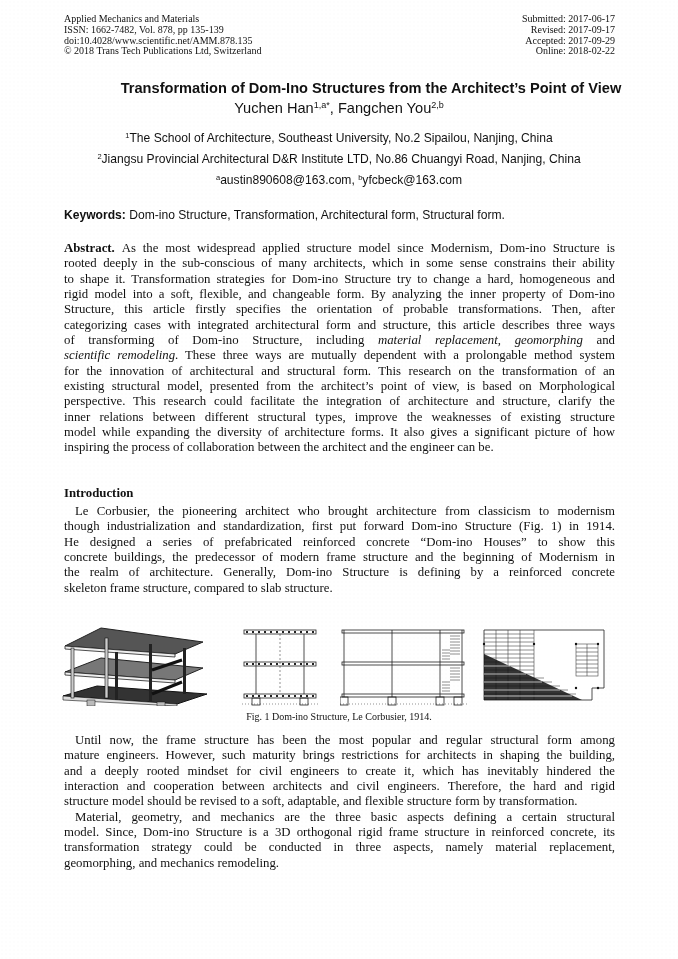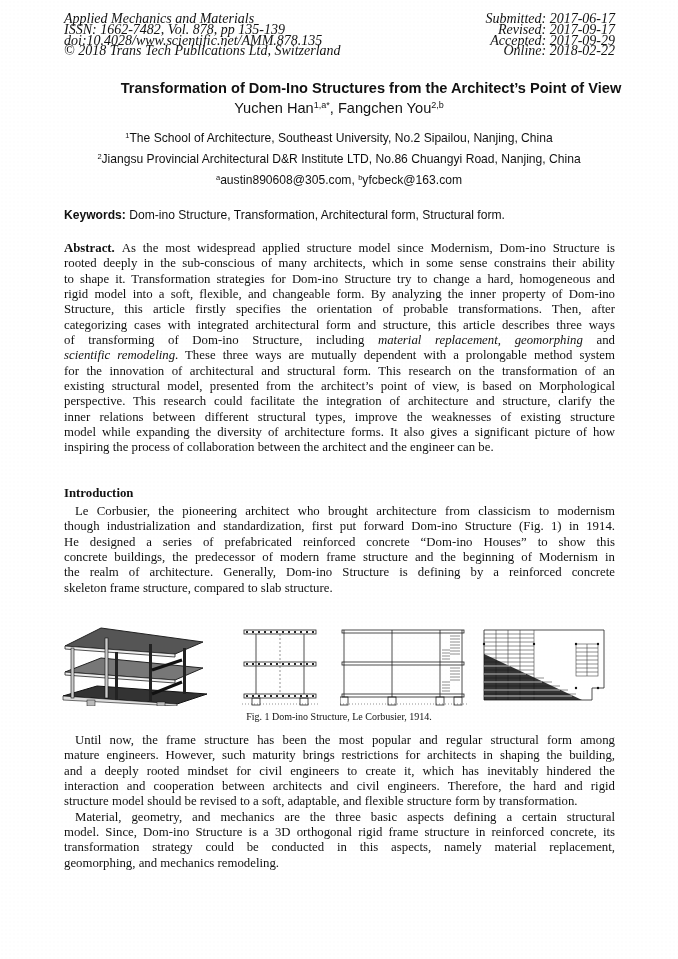--- a/index.html
+++ b/index.html
@@ -1,21 +1,21 @@
 <!DOCTYPE html>
 <html><head>
   <meta charset="utf-8">
   <style>
     html, body { margin: 0; padding: 0; background: #ffffff; }
     body {
       width: 678px; height: 959px; position: relative; overflow: hidden;
       font-family: "Liberation Serif", "DejaVu Serif", serif;
       color: #111;
     }
-    .hdr { position: absolute; top: 14px; font-style: italic; font-size: 14px; line-height: 10.8px; }
+    .hdr { position: absolute; top: 14px; font-size: 10px; line-height: 10.8px; }
     .hdr-left { left: 64px; text-align: left; }
     .hdr-right { right: 63px; text-align: right; }
     .hdr div { white-space: nowrap; }
 
     .title {
       position: absolute; left: 0; width: 678px; top: 80px; text-align: center;
       font-family: "Liberation Sans", sans-serif; font-weight: bold; font-size: 14.6px; padding-left: 32px;
     }
     .authors {
       position: absolute; left: 0; width: 678px; top: 100px; text-align: center;
@@ -78,21 +78,21 @@
 <div class="authors">
   <span>Yuchen Han</span><sup>1,a*</sup><span>, </span><span>Fangchen You</span><sup>2,b</sup>
 </div>
 <div class="affil" style="top:131px;">
   <sup>1</sup><span>The School of Architecture, Southeast University, No.2 Sipailou, Nanjing, China</span>
 </div>
 <div class="affil" style="top:152px;">
   <sup>2</sup><span>Jiangsu Provincial Architectural D&amp;R Institute LTD, No.86 Chuangyi Road, Nanjing, China</span>
 </div>
 <div class="affil" style="top:173px;">
-  <sup>a</sup><span>austin890608@305.com</span><span>, </span><sup>b</sup><span>yfcbeck@163.com</span>
+  <sup>a</sup><span>austin890608@163.com</span><span>, </span><sup>b</sup><span>yfcbeck@163.com</span>
 </div>
 
 <div class="keywords">
   <b>Keywords:</b> <span>Dom-ino Structure, Transformation, Architectural form, Structural form.</span>
 </div>
 
 <div class="para" id="abstract" style="top:241px;">
     <span class="ln"><b>Abstract. </b>As the most widespread applied structure model since Modernism, Dom-ino Structure is</span>
     <span class="ln">rooted deeply in the sub-conscious of many architects, which in some sense constrains their ability</span>
     <span class="ln">to shape it. Transformation strategies for Dom-ino Structure try to change a hard, homogeneous and</span>
@@ -281,15 +281,15 @@
 <div class="para" id="intro-p2" style="top:733px;">
     <span class="ln indent">Until now, the frame structure has been the most popular and regular structural form among</span>
     <span class="ln">mature engineers. However, such maturity brings restrictions for architects in shaping the building,</span>
     <span class="ln">and a deeply rooted mindset for civil engineers to create it, which has inevitably hindered the</span>
     <span class="ln">interaction and cooperation between architects and civil engineers. Therefore, the hard and rigid</span>
     <span class="ln last">structure model should be revised to a soft, adaptable, and flexible structure form by transformation.</span>
   </div>
 <div class="para" id="intro-p3" style="top:809.75px;">
     <span class="ln indent">Material, geometry, and mechanics are the three basic aspects defining a certain structural</span>
     <span class="ln">model. Since, Dom-ino Structure is a 3D orthogonal rigid frame structure in reinforced concrete, its</span>
-    <span class="ln">transformation strategy could be conducted in this aspects, namely material replacement,</span>
+    <span class="ln">transformation strategy could be conducted in three aspects, namely material replacement,</span>
     <span class="ln last">geomorphing, and mechanics remodeling.</span>
   </div>
 
 </body></html>

